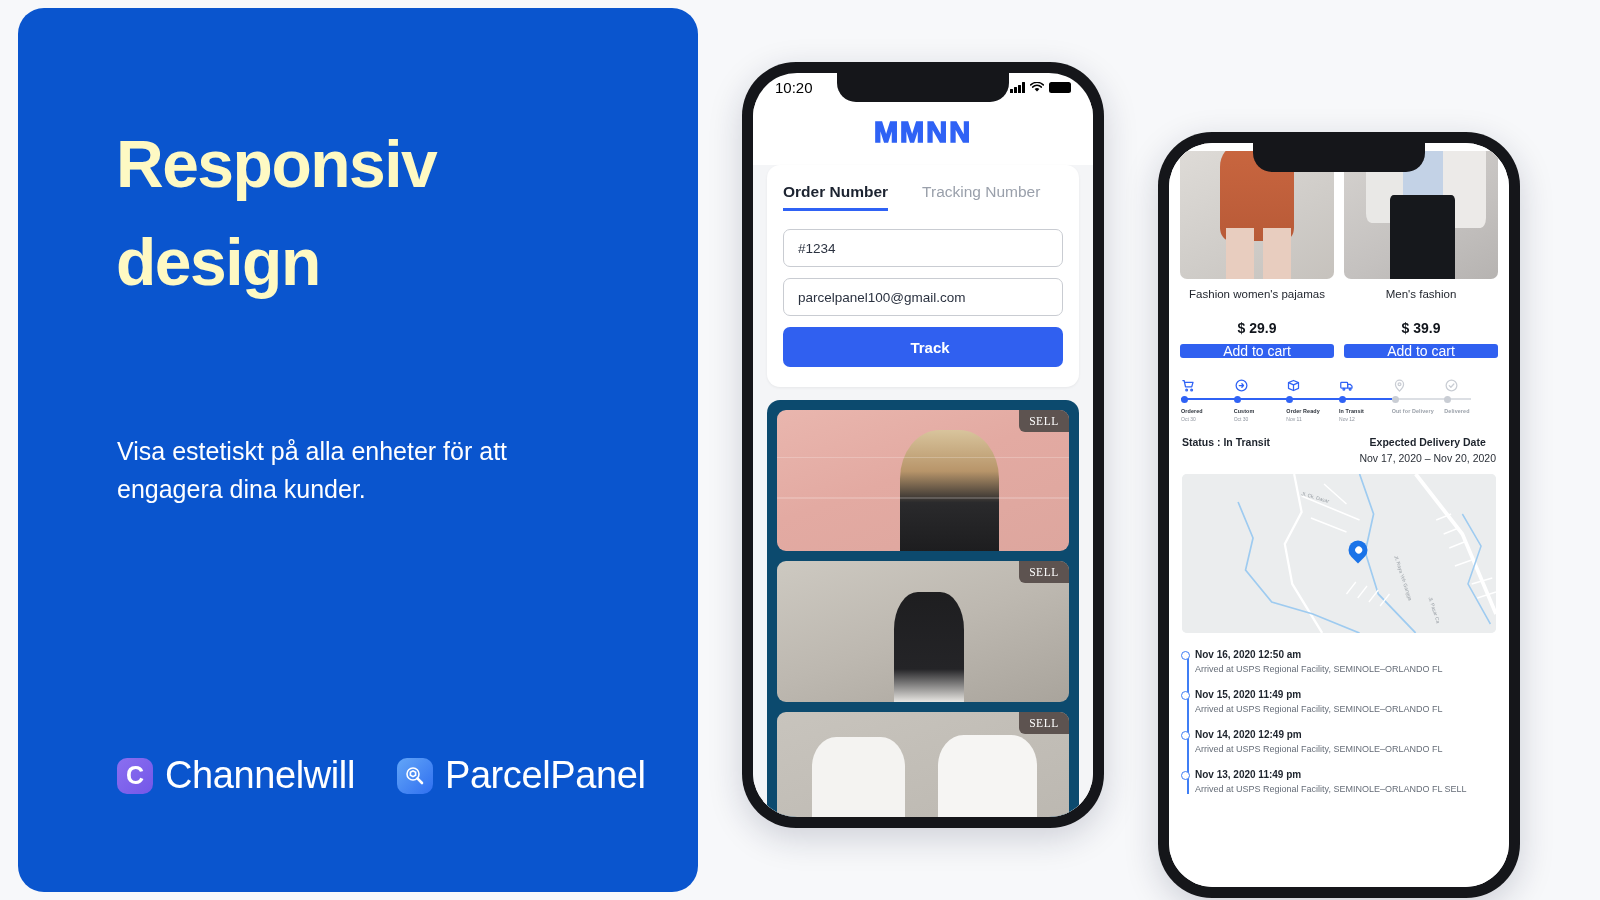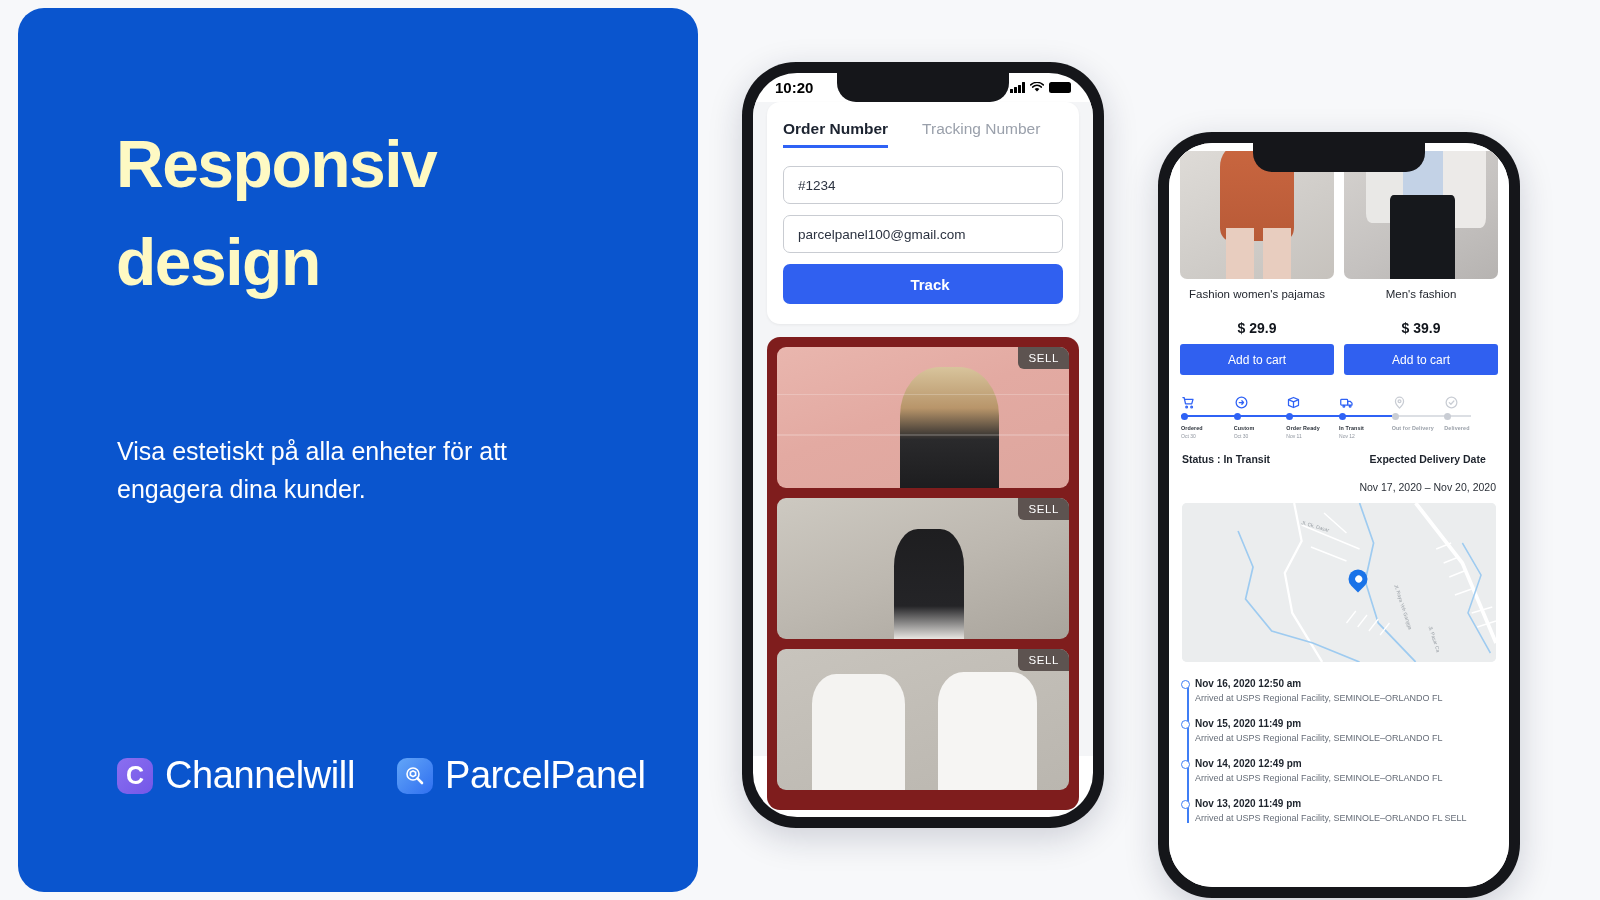--- a/index.html
+++ b/index.html
@@ -85,21 +85,21 @@
 
   #phone-one { left: 742px; top: 62px; width: 362px; height: 766px; }
   #phone-two { left: 1158px; top: 132px; width: 362px; height: 766px; }
 
   
   .statusbar {
     position: relative;
     height: 29px;
     display: flex; align-items: center; justify-content: space-between;
     padding: 0 22px;
-    font-size: 15px; font-weight: bold; color: #000;
+    font-size: 15px; font-weight: normal; color: #000;
     z-index: 8;
   }
   .sb-icons { display: flex; align-items: center; gap: 5px; }
   .sig { display: flex; align-items: flex-end; gap: 1.5px; height: 11px; }
   .sig i { width: 2.6px; background: #000; border-radius: .5px; display:block; }
   .sig i:nth-child(1){height:4px}.sig i:nth-child(2){height:6px}
   .sig i:nth-child(3){height:8.5px}.sig i:nth-child(4){height:11px}
   .batt { width: 22px; height: 11px; border-radius: 2.5px; background: #000; }
 
   
@@ -136,21 +136,21 @@
   }
   .track-btn {
     margin-top: 11px;
     height: 40px;
     background: #3060f0;
     border-radius: 7px;
     color: #fff;
     font-size: 15px; font-weight: bold;
     display: flex; align-items: center; justify-content: center; padding-left: 14px;
   }
-  .prod-list { margin-top: 13px; background: #7f1d1d; border-radius: 13px; padding: 10px; }
+  .prod-list { margin-top: 13px; background: #0c4a6e; border-radius: 13px; padding: 10px; font-family: Liberation Serif, serif; }
   .prod-img {
     position: relative;
     height: 141px;
     border-radius: 9px;
     overflow: hidden;
     margin-bottom: 10px;
   }
   .sell-badge {
     position: absolute;
     top: 0; right: 0;
@@ -164,23 +164,23 @@
   }
 
   
   .p2-body { height: 100%; background: #fff; overflow: hidden; }
   .prod-grid { display: flex; gap: 10px; padding: 8px 11px 0; }
   .prod-cell { flex: 1; }
   .pc-img { height: 128px; border-radius: 7px; overflow: hidden; position: relative; }
   .pc-name { text-align: center; font-size: 11.5px; color: #23272f; margin-top: 9px; }
   .pc-price { text-align: center; font-size: 14px; font-weight: bold; color: #11151c; margin-top: 20px; }
   .pc-btn {
-    margin-top: 8px; height: 31px;
+    margin-top: 8px; height: 14px;
     background: #3060f0; color: #fff;
-    font-size: 12px;
+    font-size: 14px;
     border-radius: 3px;
     display: flex; align-items: center; justify-content: center;
   }
 
   .steps { padding: 16px 12px 0; position: relative; }
   .steps-row { display: flex; }
   .step { flex: 1; position: relative; }
   .step-ico { height: 19px; display: flex; align-items: flex-end; }
   .step-line {
     position: relative;
@@ -203,21 +203,21 @@
   .step-date { font-size: 5px; color: #8e949e; margin-top: 1.5px; }
   .step.inactive .step-label { color: #9aa0a9; }
 
   .status-row {
     display: flex; justify-content: space-between; align-items: flex-start;
     padding: 14px 13px 10px;
   }
   .status-left { font-size: 10.5px; font-weight: bold; color: #1d232c; }
   .status-right { text-align: right; }
   .edd-title { font-size: 10.5px; font-weight: bold; color: #1d232c; text-align: center; }
-  .edd-range { font-size: 10.5px; color: #2b3038; margin-top: 16px; }
+  .edd-range { font-size: 10.5px; color: #2b3038; margin-top: 4px; }
 
   .map {
     margin: 0 13px;
     height: 159px;
     border-radius: 5px;
     background: #eceef0;
     position: relative;
     overflow: hidden;
   }
   .pin {
@@ -299,20 +299,21 @@
           </span>
         <svg width="14" height="11" viewBox="0 0 14 11">
           <path d="M7 9.6 L4.6 7.1 a3.4 3.4 0 0 1 4.8 0 Z" fill="#000"></path>
           <path d="M2.6 5.1 a6.3 6.3 0 0 1 8.8 0" stroke="#000" stroke-width="1.5" fill="none" stroke-linecap="round"></path>
           <path d="M0.7 2.9 a9.1 9.1 0 0 1 12.6 0" stroke="#000" stroke-width="1.5" fill="none" stroke-linecap="round"></path>
         </svg>
         <span class="batt"></span>
       </span>
     </div>
 
+    <div class="brand-logo">MMNN</div>
 
     <div class="p1-body">
       <div class="card track-card">
         <div class="tabs">
           <div class="tab active">Order Number</div>
           <div class="tab">Tracking Number</div>
         </div>
         <div class="field">#1234</div>
         <div class="field">parcelpanel100@gmail.com</div>
         <div class="track-btn">Track</div>

